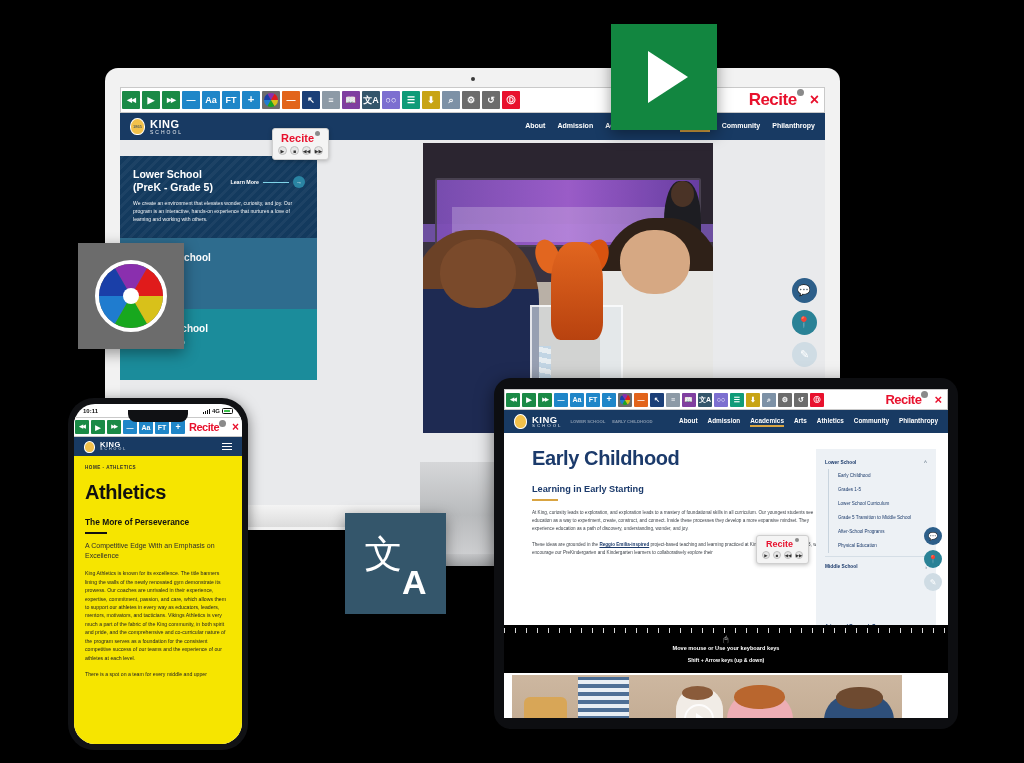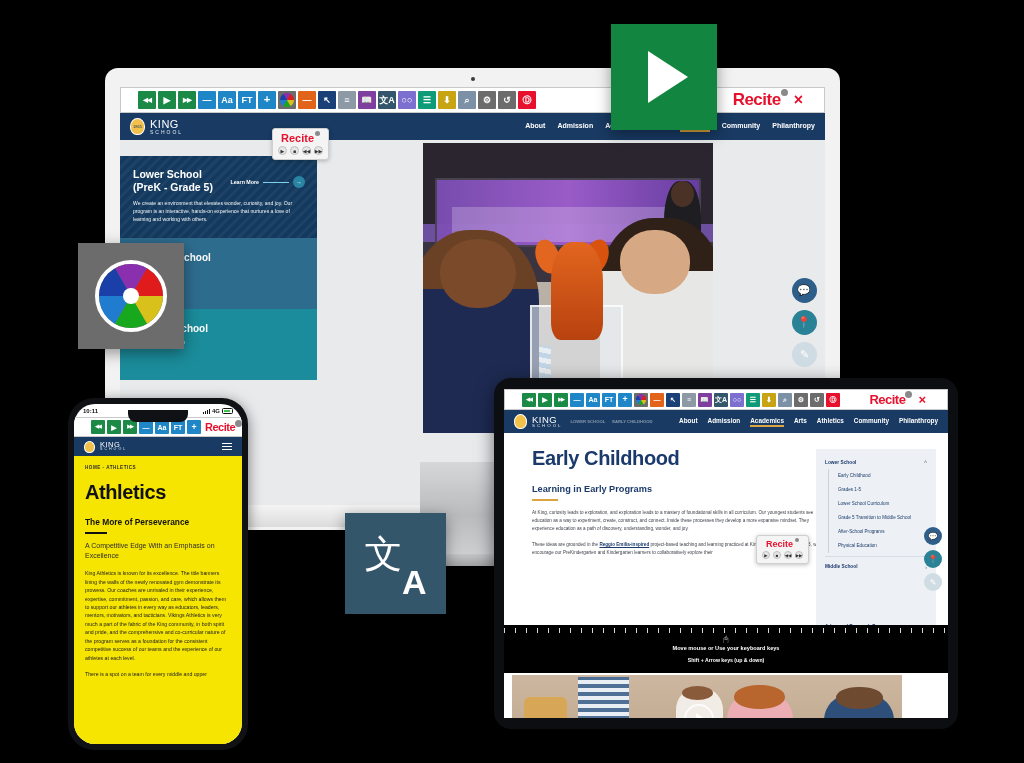--- a/index.html
+++ b/index.html
@@ -42,21 +42,21 @@
     position:absolute; left:50%; margin-left:-130px; top:554px;
     width:260px; height:12px;
     background:linear-gradient(#c4c5c7,#9fa1a3);
     border-radius:5px;
   }
 
   
   .rtoolbar {
     display:flex; align-items:center; background:#ffffff;
     border:1px solid #c9c9c9; width:100%;
-    padding:2px 17px; gap:2px;
+    padding:2px 1px; gap:2px;
   }
   .rbtn {
     flex:0 0 auto; display:flex; align-items:center; justify-content:center;
     color:#fff; font-weight:bold; line-height:1;
     border-radius:1px;
   }
   .rtb-lg .rbtn { width:18px; height:18px; font-size:9px; }
   .rtb-md .rbtn { width:14px; height:14px; font-size:7px; }
   .rtb-sm .rbtn { width:14px; height:14px; font-size:7px; }
   .rtoolbar .spacer { flex:1 1 auto; }
@@ -93,21 +93,21 @@
     background:#183a63; display:flex; align-items:center;
     padding:0 10px; color:#fff;
   }
   .king-logo { display:flex; align-items:center; gap:5px; }
   .king-crest {
     background:#f2c14b; border-radius:50% 50% 45% 45%;
     display:flex; align-items:center; justify-content:center;
     border:1.5px solid #fff; color:#183a63;
   }
   .king-word { line-height:1; }
-  .king-word .k1 { font-weight:normal; letter-spacing:.5px; display:block; }
+  .king-word .k1 { font-weight:bold; letter-spacing:.5px; display:block; }
   .king-word .k2 { letter-spacing:2px; display:block; opacity:.9; }
   .king-links { margin-left:auto; display:flex; gap:12px; font-weight:bold; }
   .king-links span { white-space:nowrap; }
   .king-links .active { border-bottom:2px solid #d9a441; padding-bottom:1px; }
 
   
   .dsk-body { position:relative; width:100%; height:100%; background:#e9eaec; }
   .hero-photo {
     position:absolute; left:303px; top:3px; width:290px; height:290px;
     background:
@@ -553,21 +553,21 @@
             <span class="active">Academics</span>
             <span>Arts</span>
             <span>Athletics</span>
             <span>Community</span>
             <span>Philanthropy</span>
           </div>
       </div>
 
       <div class="tb-body">
         <div class="tb-h1">Early Childhood</div>
-        <div class="tb-h2">Learning in Early Programs</div>
+        <div class="tb-h2">Learning in Early Starting</div>
         <div class="tb-rule"></div>
         <div class="tb-p">At King, curiosity leads to exploration, and exploration leads to a mastery of foundational skills in all curriculum. Our youngest students see education as a way to experiment, create, construct, and connect. Inside these processes they develop a more expansive mindset. They experience education as a path of discovery, understanding, wonder, and joy.</div>
         <div class="tb-p">
           <span>These ideas are grounded in the </span><a href="#">Reggio Emilia-inspired</a><span> project-based teaching and learning practiced at King School. Starting at age 3, we encourage our PreKindergarten and Kindergarten learners to collaboratively explore their</span>
         </div>
 
         <div class="tb-side">
           <div class="sec">
             <span>Lower School</span>
             <span class="ch">^</span>

